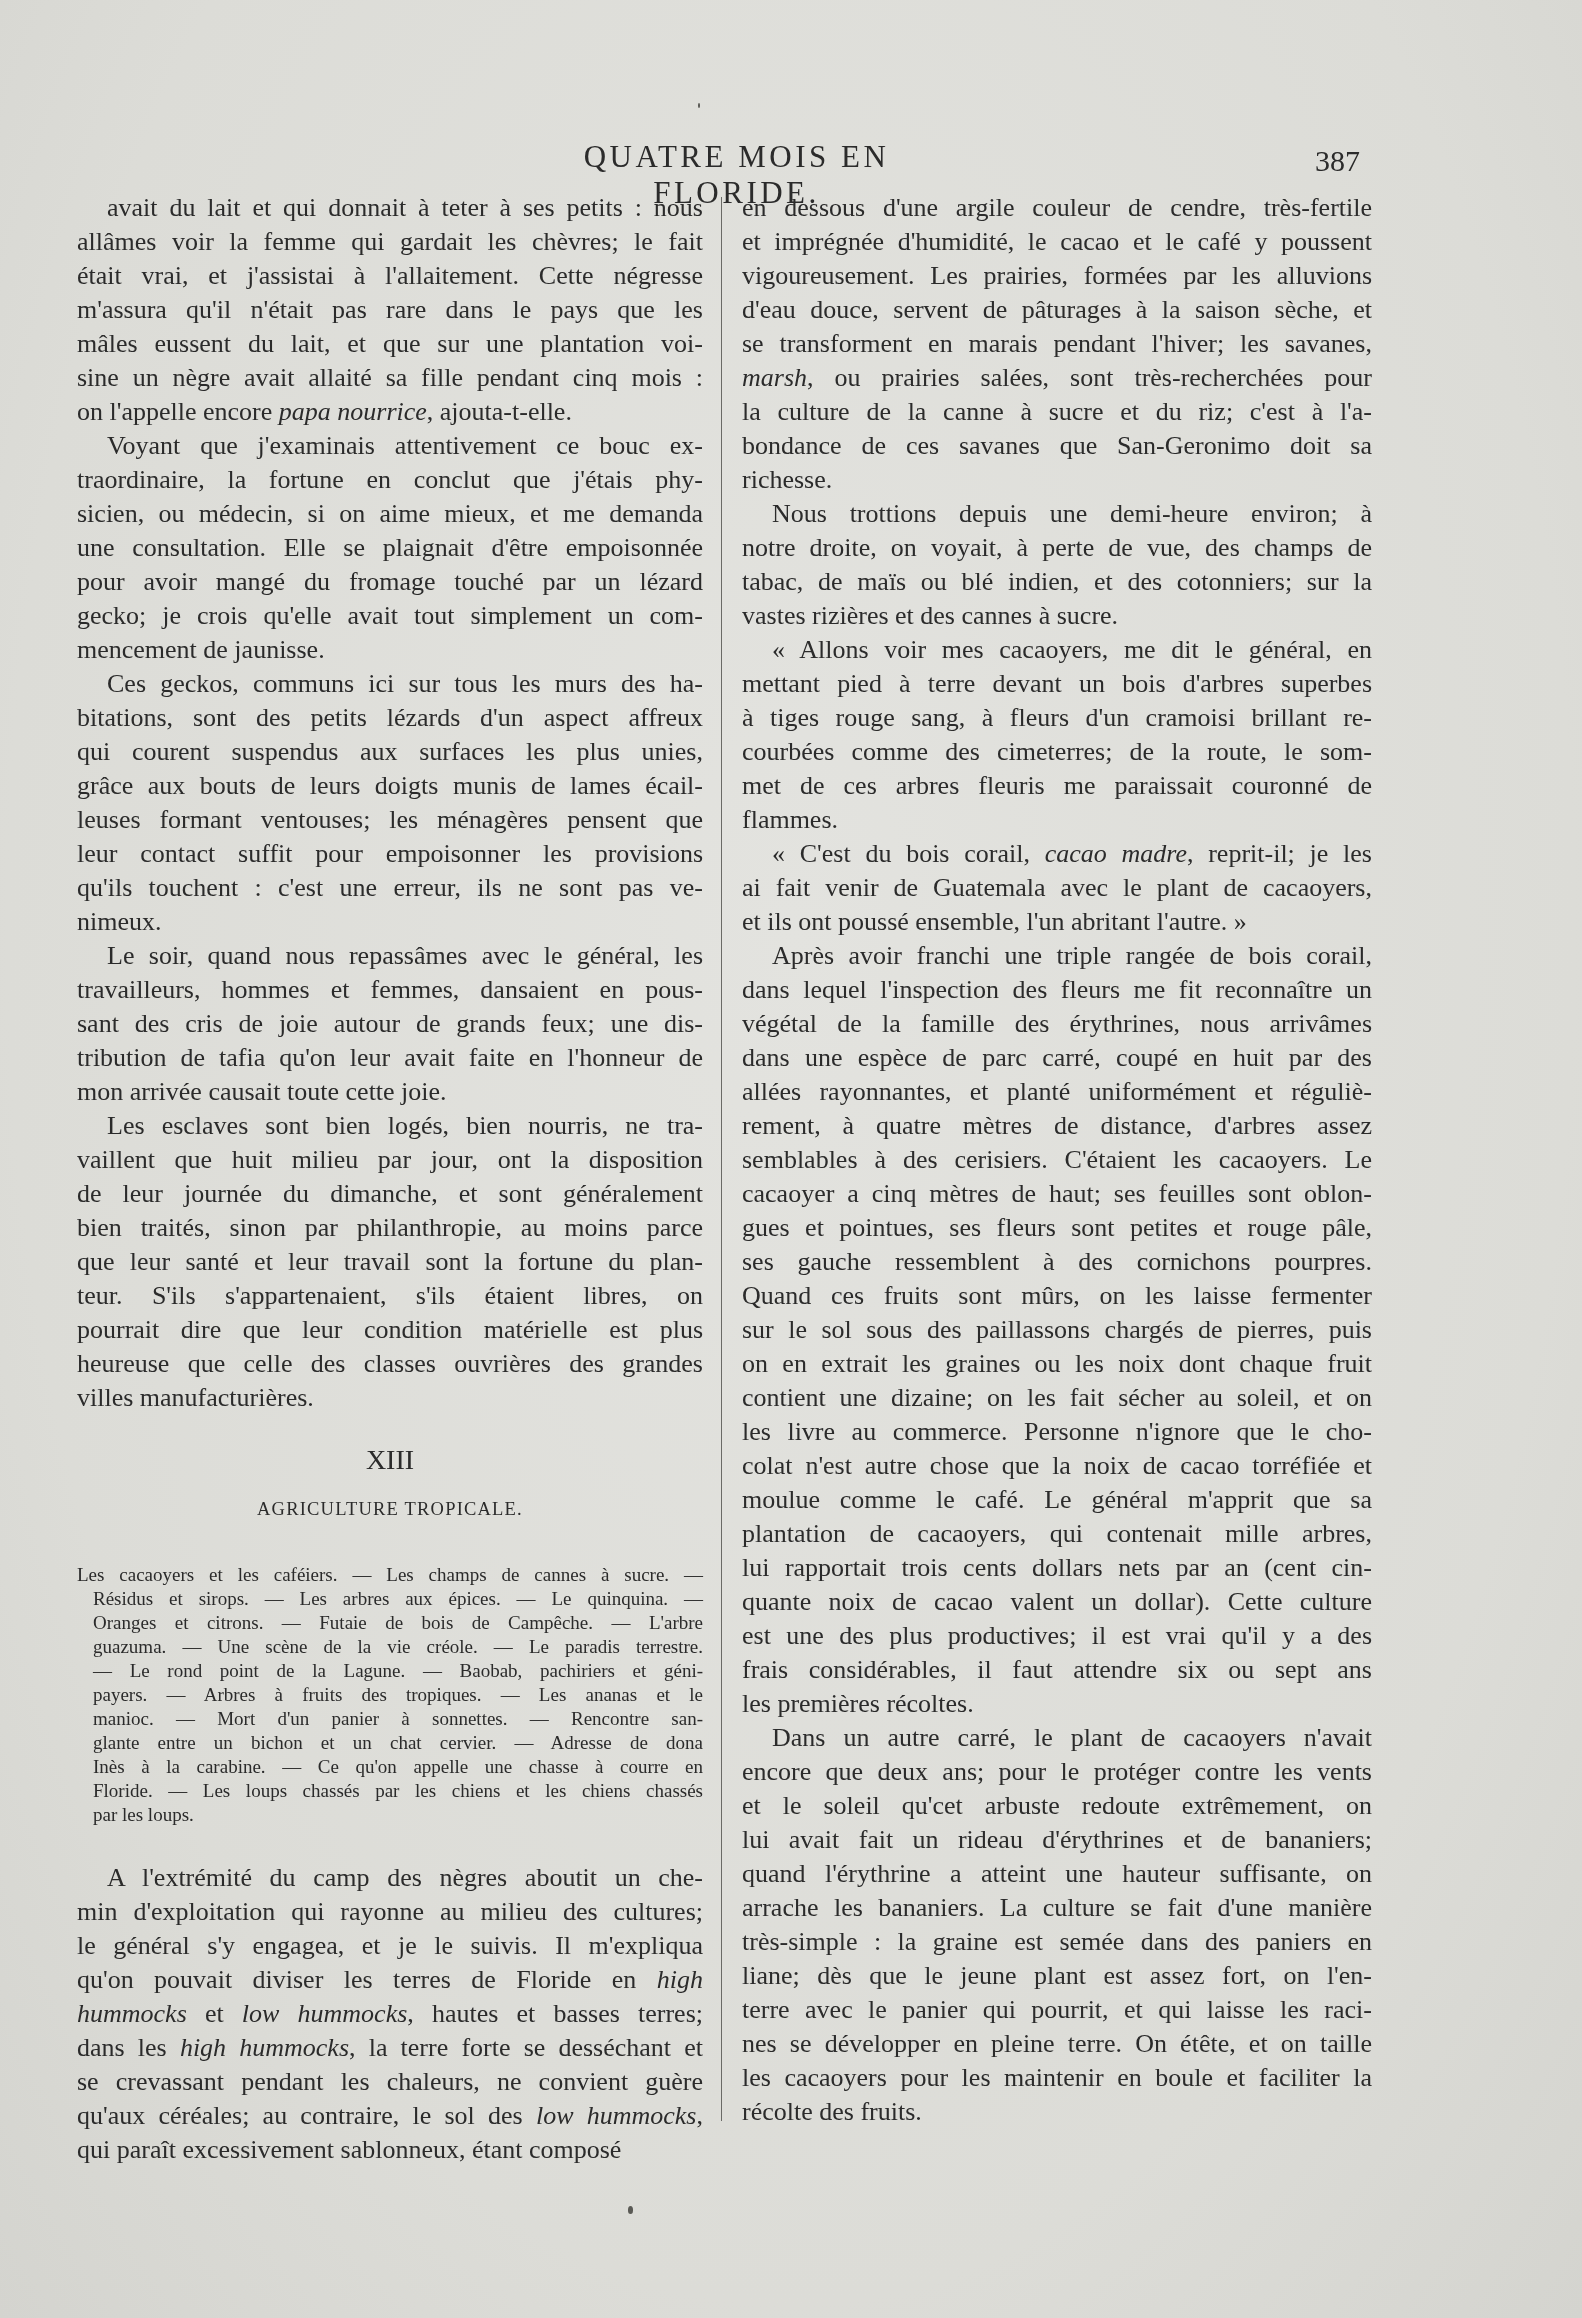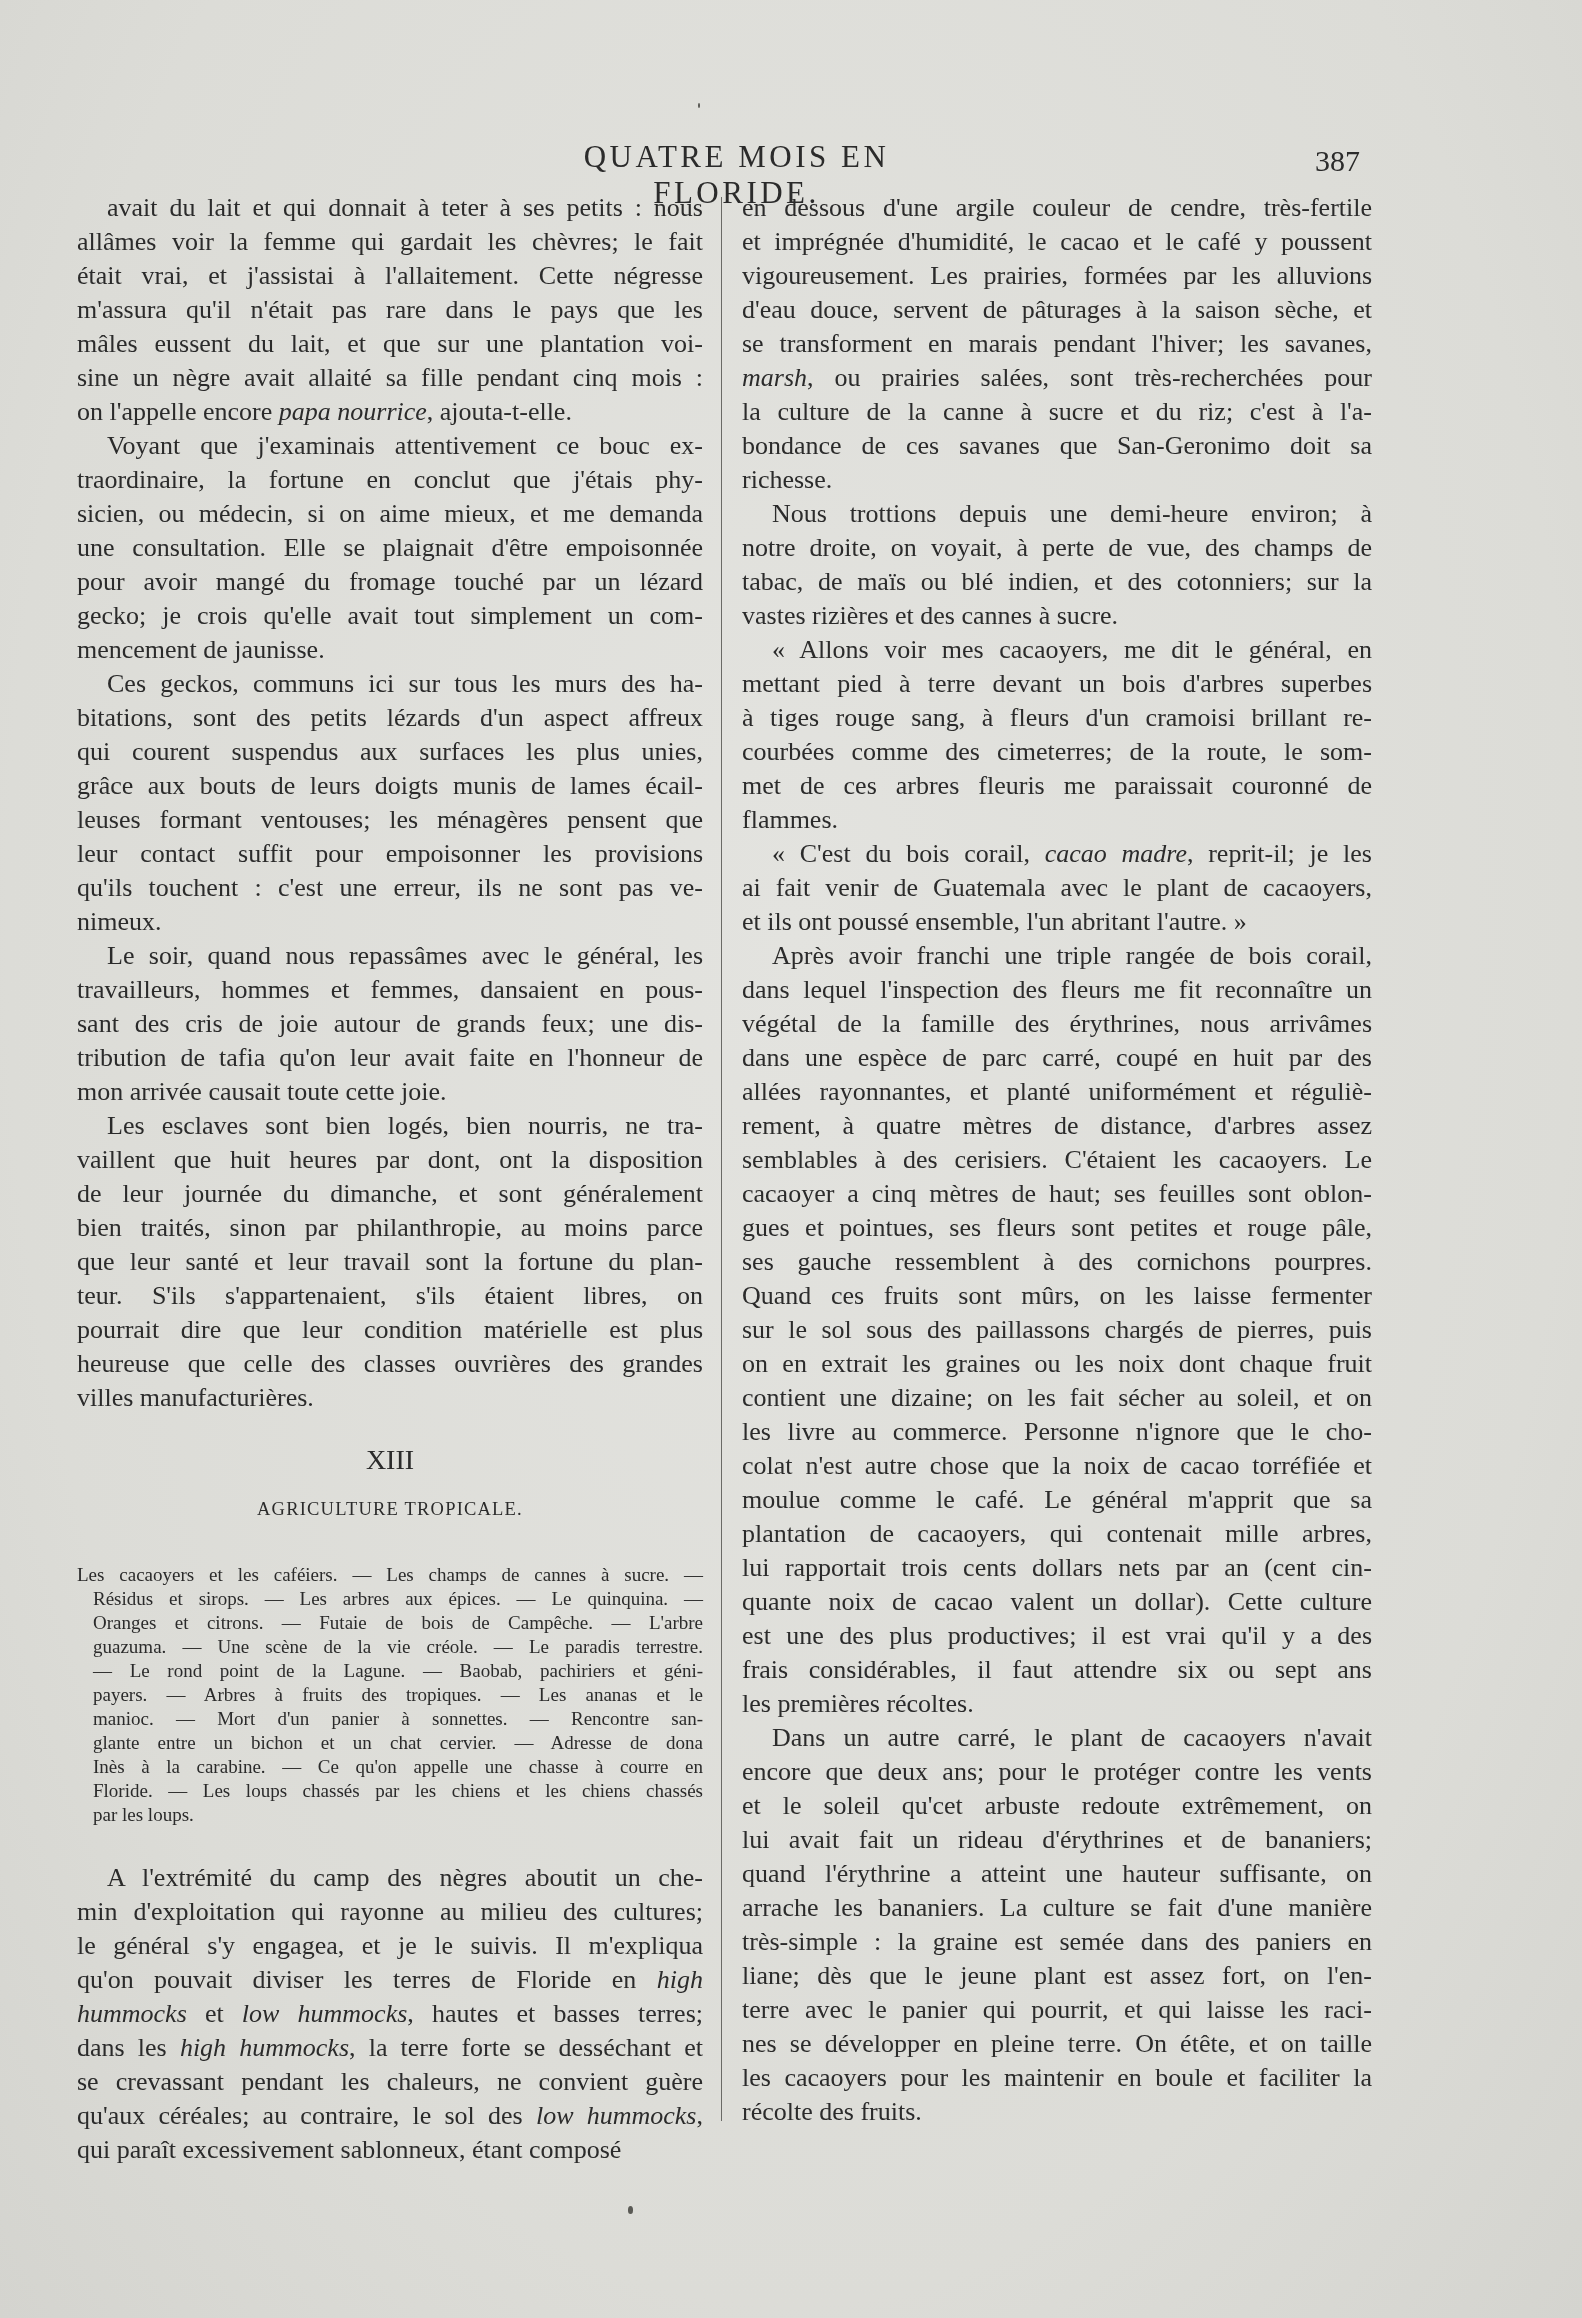--- a/index.html
+++ b/index.html
@@ -97,21 +97,21 @@
         </div>
         <div class="paragraph">
           <span class="line indent">Le soir, quand nous repassâmes avec le général, les</span>
           <span class="line">travailleurs, hommes et femmes, dansaient en pous-</span>
           <span class="line">sant des cris de joie autour de grands feux; une dis-</span>
           <span class="line">tribution de tafia qu'on leur avait faite en l'honneur de</span>
           <span class="line last">mon arrivée causait toute cette joie.</span>
         </div>
         <div class="paragraph">
           <span class="line indent">Les esclaves sont bien logés, bien nourris, ne tra-</span>
-          <span class="line">vaillent que huit heures par dont, ont la disposition</span>
+          <span class="line">vaillent que huit milieu par jour, ont la disposition</span>
           <span class="line">de leur journée du dimanche, et sont généralement</span>
           <span class="line">bien traités, sinon par philanthropie, au moins parce</span>
           <span class="line">que leur santé et leur travail sont la fortune du plan-</span>
           <span class="line">teur. S'ils s'appartenaient, s'ils étaient libres, on</span>
           <span class="line">pourrait dire que leur condition matérielle est plus</span>
           <span class="line">heureuse que celle des classes ouvrières des grandes</span>
           <span class="line last">villes manufacturières.</span>
         </div>
       </div>
     <div class="chapter-number">XIII</div>

